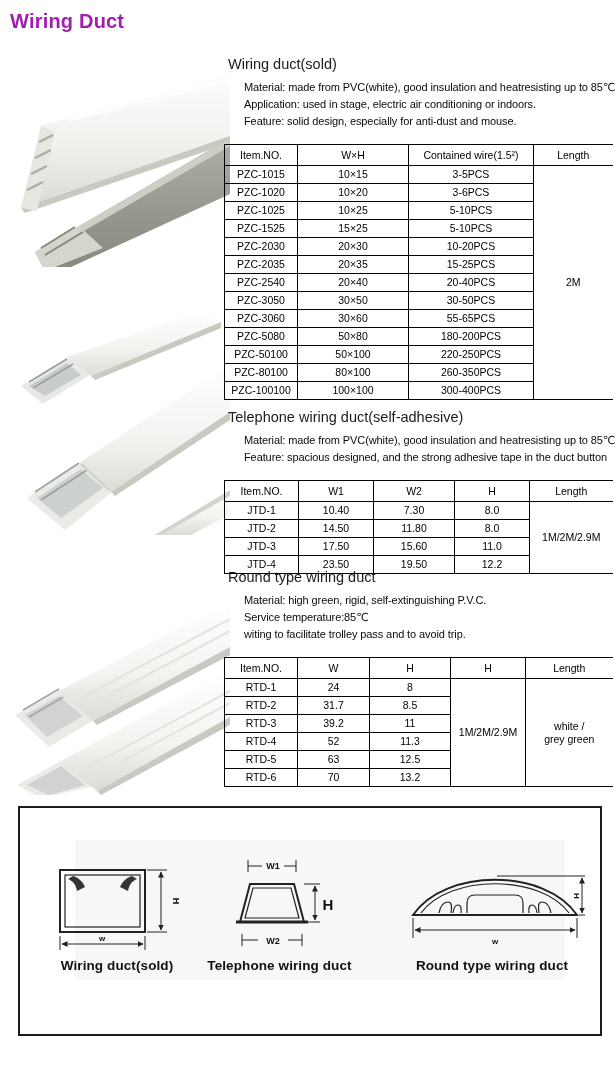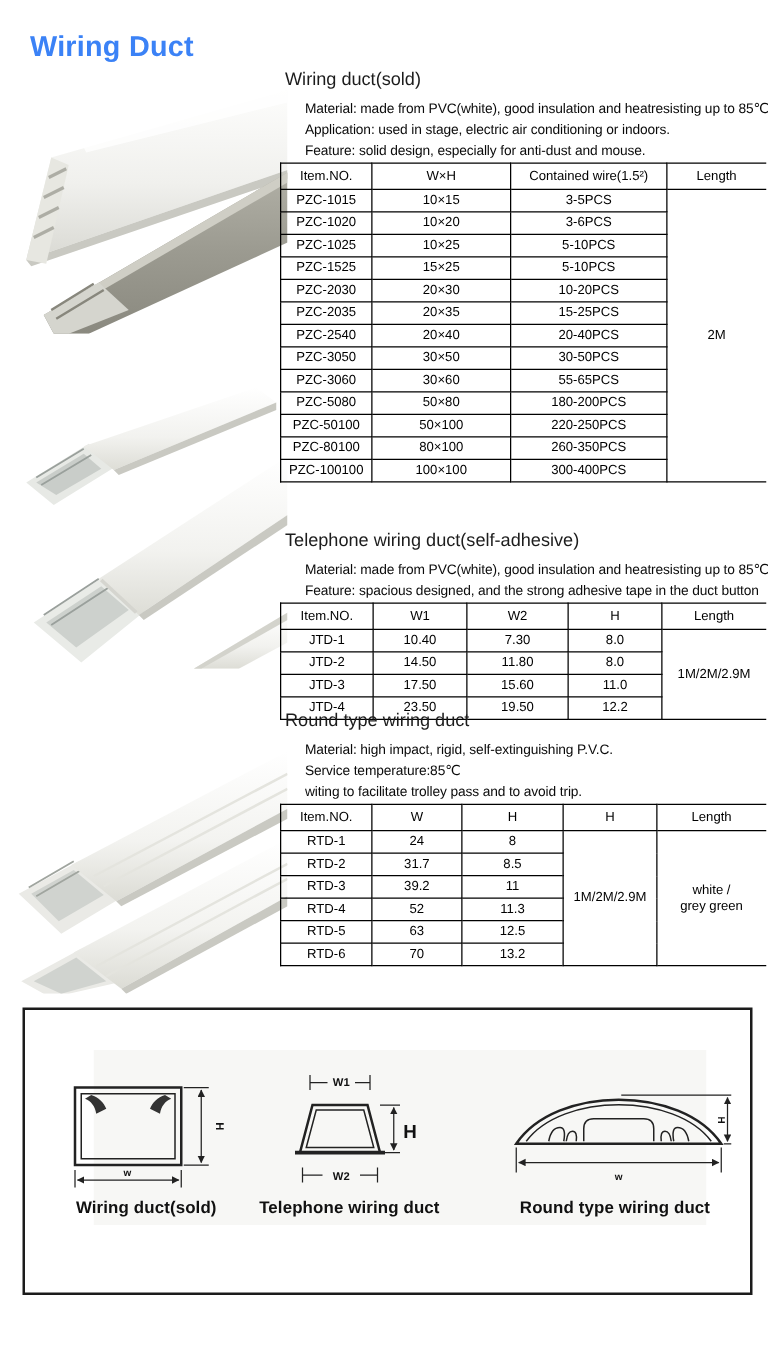--- a/index.html
+++ b/index.html
@@ -1,28 +1,28 @@
 <!DOCTYPE html>
 <html><head>
 <meta charset="utf-8">
 <style>
   html,body{margin:0;padding:0;background:#ffffff;}
   body{width:615px;height:1077px;position:relative;overflow:hidden;
        font-family:"Liberation Sans","DejaVu Sans",sans-serif;color:#000;}
 
-  h1.page-title{position:absolute;left:8px;top:8px;margin:16px;
-    font-size:23px;font-weight:bold;letter-spacing:.2px;color:#3b82f6;}
+  h1.page-title{position:absolute;left:8px;top:8px;margin:2px;
+    font-size:20px;font-weight:bold;letter-spacing:.2px;color:#a21caf;}
 
   
   .sec{position:absolute;left:224px;width:391px;}
-  .sec1{top:55px;} .sec2{top:424px;} .sec3{top:568px;}
+  .sec1{top:55px;} .sec2{top:408px;} .sec3{top:568px;}
   .sec h2{margin:0 0 6px 4px;font-size:14.5px;font-weight:400;color:#1c1c1c;line-height:18px;}
   .desc-line{margin-left:20px;font-size:11px;line-height:17px;white-space:nowrap;color:#0a0a0a;letter-spacing:-.1px;}
 
-  table.spec{border-collapse:collapse;table-layout:fixed;width:388px;
+  table.spec{border-collapse:collapse;table-layout:fixed;width:388px;margin-top:14px;
     font-size:10.5px;color:#000;}
   table.spec th,table.spec td{border:1px solid #000;text-align:center;vertical-align:middle;
     padding:0 2px;height:17px;font-weight:400;line-height:1.15;overflow:hidden;}
   table.spec th{height:20px;border-top-width:1.5px;}
   table.spec .no-r{border-right:none;text-align:center;}
   table.spec td.merged{white-space:pre-line;}
 
   
   svg.photo{position:absolute;left:5px;}
   #photo1{top:62px;} #photo2{top:300px;} #photo3{top:595px;}
@@ -269,21 +269,21 @@
           <td>19.50</td>
           <td>12.2</td>
         </tr>
       </tbody>
   </table>
 </div>
 
 <div class="sec sec3">
   <h2>Round type wiring duct</h2>
   <div class="desc">
-      <div class="desc-line">Material: high impact, rigid, self-extinguishing P.V.C.</div>
+      <div class="desc-line">Material: high green, rigid, self-extinguishing P.V.C.</div>
       <div class="desc-line">Service temperature:85℃</div>
       <div class="desc-line">witing to facilitate trolley pass and to avoid trip.</div>
     </div>
   <table class="spec">
     <colgroup>
         <col style="width:73px">
         <col style="width:72px">
         <col style="width:81px">
         <col style="width:75px">
         <col style="width:87px">

